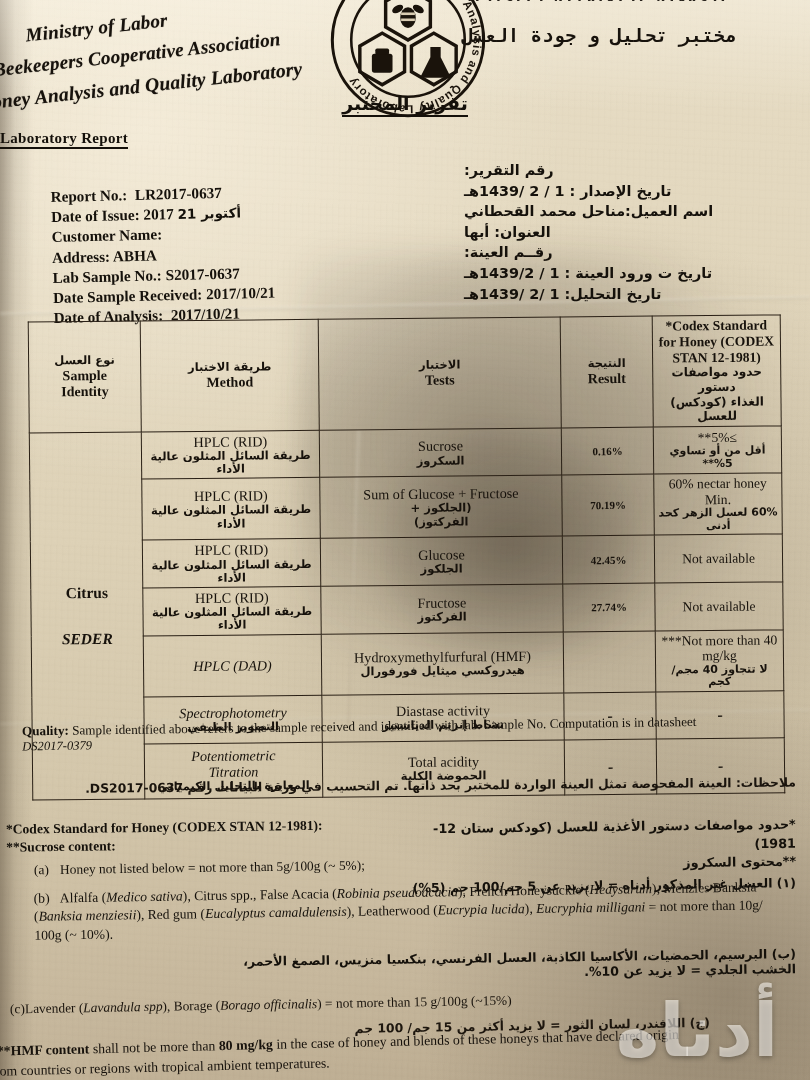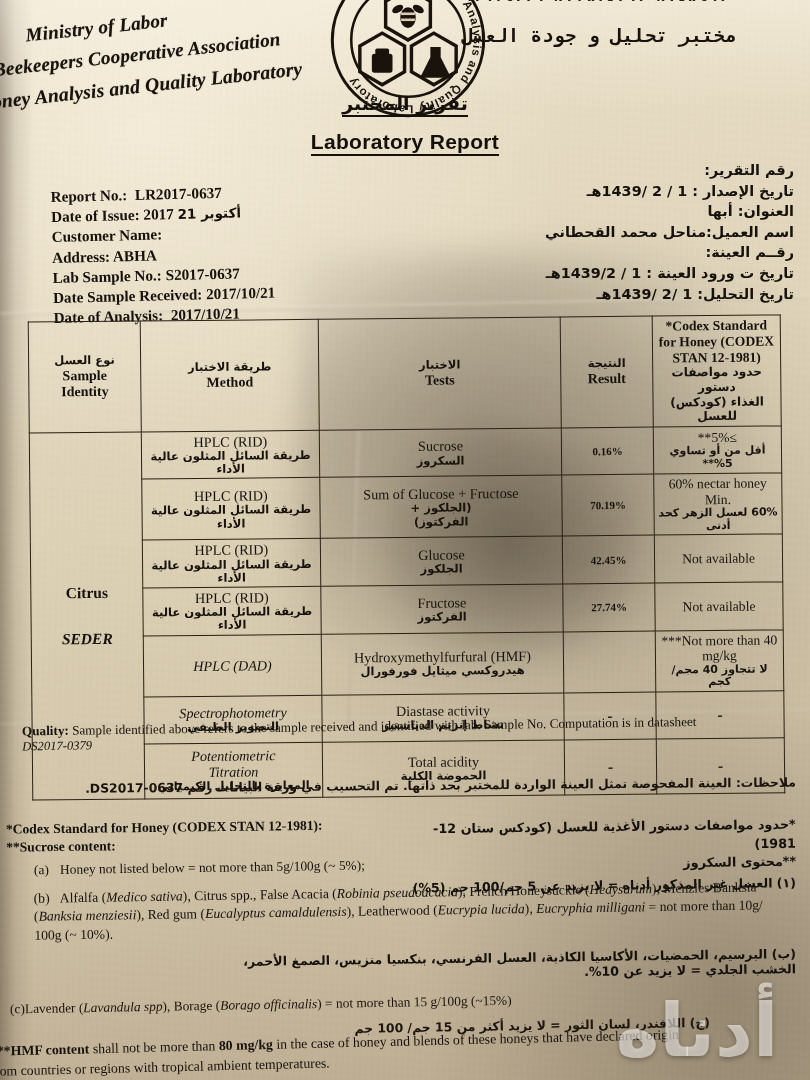--- a/index.html
+++ b/index.html
@@ -109,44 +109,44 @@
   
   #titleAr {
     left: 0; right: 0; top: 92px; text-align: center;
     direction: rtl;
     font-family: "DejaVu Sans", sans-serif;
     font-weight: 700; font-size: 19px;
     color:#14100a;
   }
   #titleAr span { border-bottom: 2px solid #14100a; padding-bottom: 1px; }
   #titleEn {
-    left: 0; right: 0; top: 130px; text-align: center;
-    font-family: Liberation Sans, sans-serif;
-    font-weight: 700; font-size: 21px; letter-spacing: .3px;
+    left: 0; right: 0; top: 130px; text-align: left;
+    font-family: Liberation Serif, serif;
+    font-weight: 700; font-size: 15px; letter-spacing: .3px;
     color:#14100a;
   }
   #titleEn span { border-bottom: 2.5px solid #14100a; padding-bottom: 1px; }
 
   
   #metaEn {
     left: 52px; top: 183px; width: 330px;
     transform: rotate(-1.4deg);
     font-family: "Liberation Serif", serif;
     font-weight: 700;
     font-size: 15.2px;
     line-height: 1.33;
     color:#15110b;
     white-space: nowrap;
   }
   #metaEn .ar { font-family:"DejaVu Sans", sans-serif; font-size:13.5px; font-weight:700; }
 
   
   #metaAr {
     right: 16px; top: 160px; width: 330px;
-    text-align: right;
+    text-align: left;
     direction: rtl;
     font-family: "DejaVu Sans", sans-serif;
     font-weight: 700;
     font-size: 14.4px;
     line-height: 1.43;
     color:#15110b;
     white-space: nowrap;
   }
 
   
@@ -400,22 +400,22 @@
     </div>
     <div>
       <span>Date of Analysis:</span>
       &nbsp;<span>2017/10/21</span>
     </div>
   </div>
 
   <div id="metaAr" class="layer">
     <div>رقم التقرير:</div>
     <div>تاريخ الإصدار : 1 / 2 /1439هـ</div>
+    <div>اسم العميل:مناحل محمد القحطاني</div>
     <div>العنوان: أبها</div>
-    <div>اسم العميل:مناحل محمد القحطاني</div>
     <div>رقــم العينة:</div>
     <div>تاريخ ت ورود العينة : 1 / 1439/2هـ</div>
     <div>تاريخ التحليل: 1 /2 /1439هـ</div>
   </div>
 
   <div id="tableWrap" class="layer">
     <table class="rep">
       <colgroup>
         <col class="c-id">
           <col class="c-meth">

